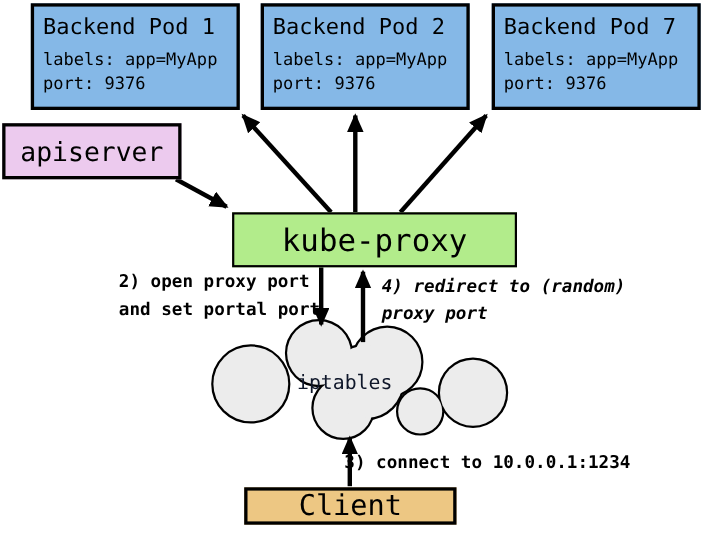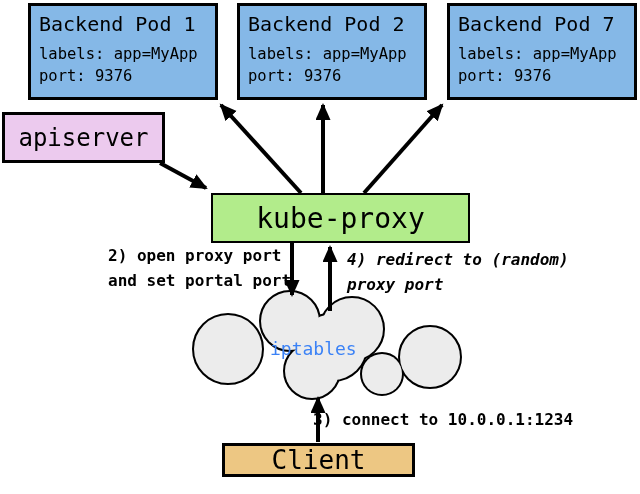--- a/index.html
+++ b/index.html
@@ -77,21 +77,21 @@
   }
   #step1 { left: 14px;  top: 164px; }
   #step2 { left: 62px;  top: 243px; margin-left: 46px; }
   #step3 { left: 313px; top: 407px; }
   #step4 { left: 347px; top: 247px; font-style: italic; }
   #step5 { left: 409px; top: 141px; }
   #iptables-label {
     position: absolute;
     left: 270px; top: 338px;
     font-size: 18px;
-    color: #3b82f6;
+    color: #0f172a;
     white-space: nowrap;
   }
   .cloud-stroke circle {
     fill: var(--cloud-fill);
     stroke: var(--border);
     stroke-width: 4;
   }
   .cloud-fill circle {
     fill: var(--cloud-fill);
     stroke: none;

